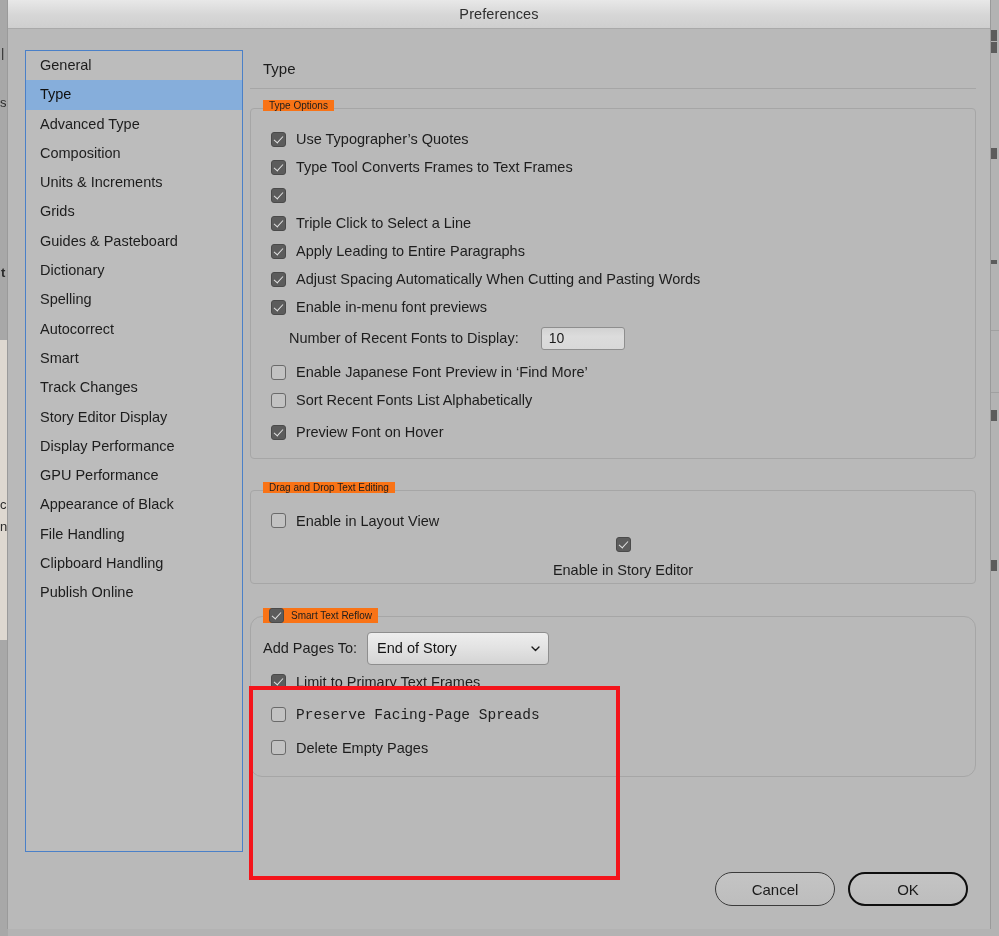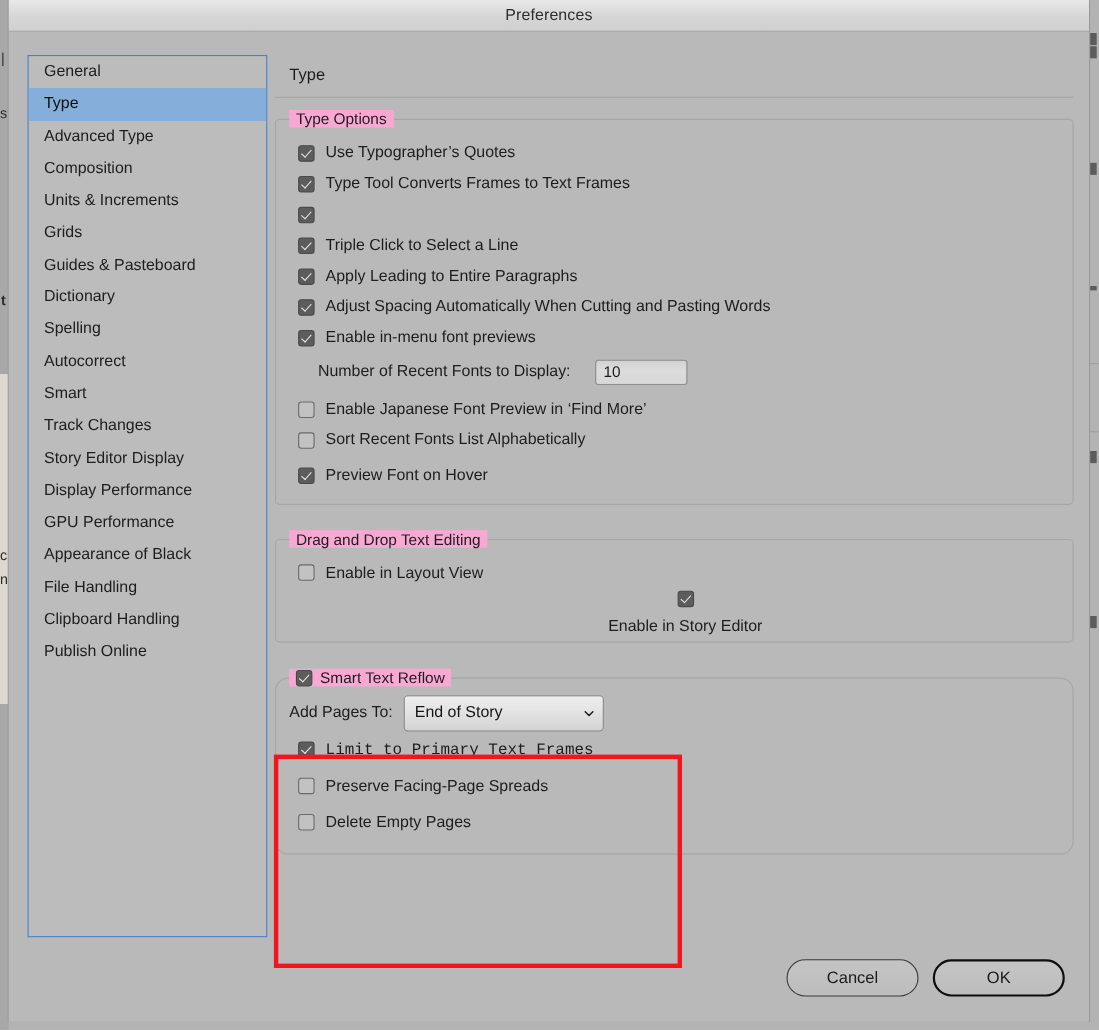--- a/index.html
+++ b/index.html
@@ -141,23 +141,23 @@
     border: 1px solid #a6a6a6;
     border-radius: 4px;
     margin: 0 0 0 2px;
     width: 726px;
     box-sizing: border-box;
   }
   .group > .legend {
     position: absolute;
     top: -9px;
     left: 12px;
-    background: #f9a8d4;
+    background: #f97316;
     padding: 0 6px;
-    font-size: 14px;
+    font-size: 10px;
     color: #1d1d1d;
     white-space: nowrap;
     display: flex;
     align-items: center;
     gap: 7px;
   }
   .group-inner {
     padding: 16px 0 12px 0;
   }
 
@@ -416,25 +416,25 @@
         <div class="group-inner" id="strf-inner" style="padding: 14px 0px 12px;">
             <div class="row" style="height: 34px; padding-left: 12px;">
               <span class="lbl">Add Pages To:</span>
               <div class="select">
                 <span>End of Story</span>
                 <svg class="chev" viewBox="0 0 12 12">
                   <path d="M2.2 4.4 L6 8.2 L9.8 4.4" fill="none" stroke="#1b1b1b" stroke-width="1.5" stroke-linecap="round" stroke-linejoin="round"></path>
                 </svg>
               </div>
             </div>
+            <div class="row" style="height: 33px;">
+              <span class="cb on"></span>
+              <span class="lbl">Limit to Primary Text Frames</span>
+            </div>
             <div class="row" style="height: 33px; font-family: Liberation Mono, monospace;">
-              <span class="cb on"></span>
-              <span class="lbl">Limit to Primary Text Frames</span>
-            </div>
-            <div class="row" style="height: 33px;">
               <span class="cb off"></span>
               <span class="lbl">Preserve Facing-Page Spreads</span>
             </div>
             <div class="row" style="height: 33px;">
               <span class="cb off"></span>
               <span class="lbl">Delete Empty Pages</span>
             </div>
           </div>
       </div>
     </div>

